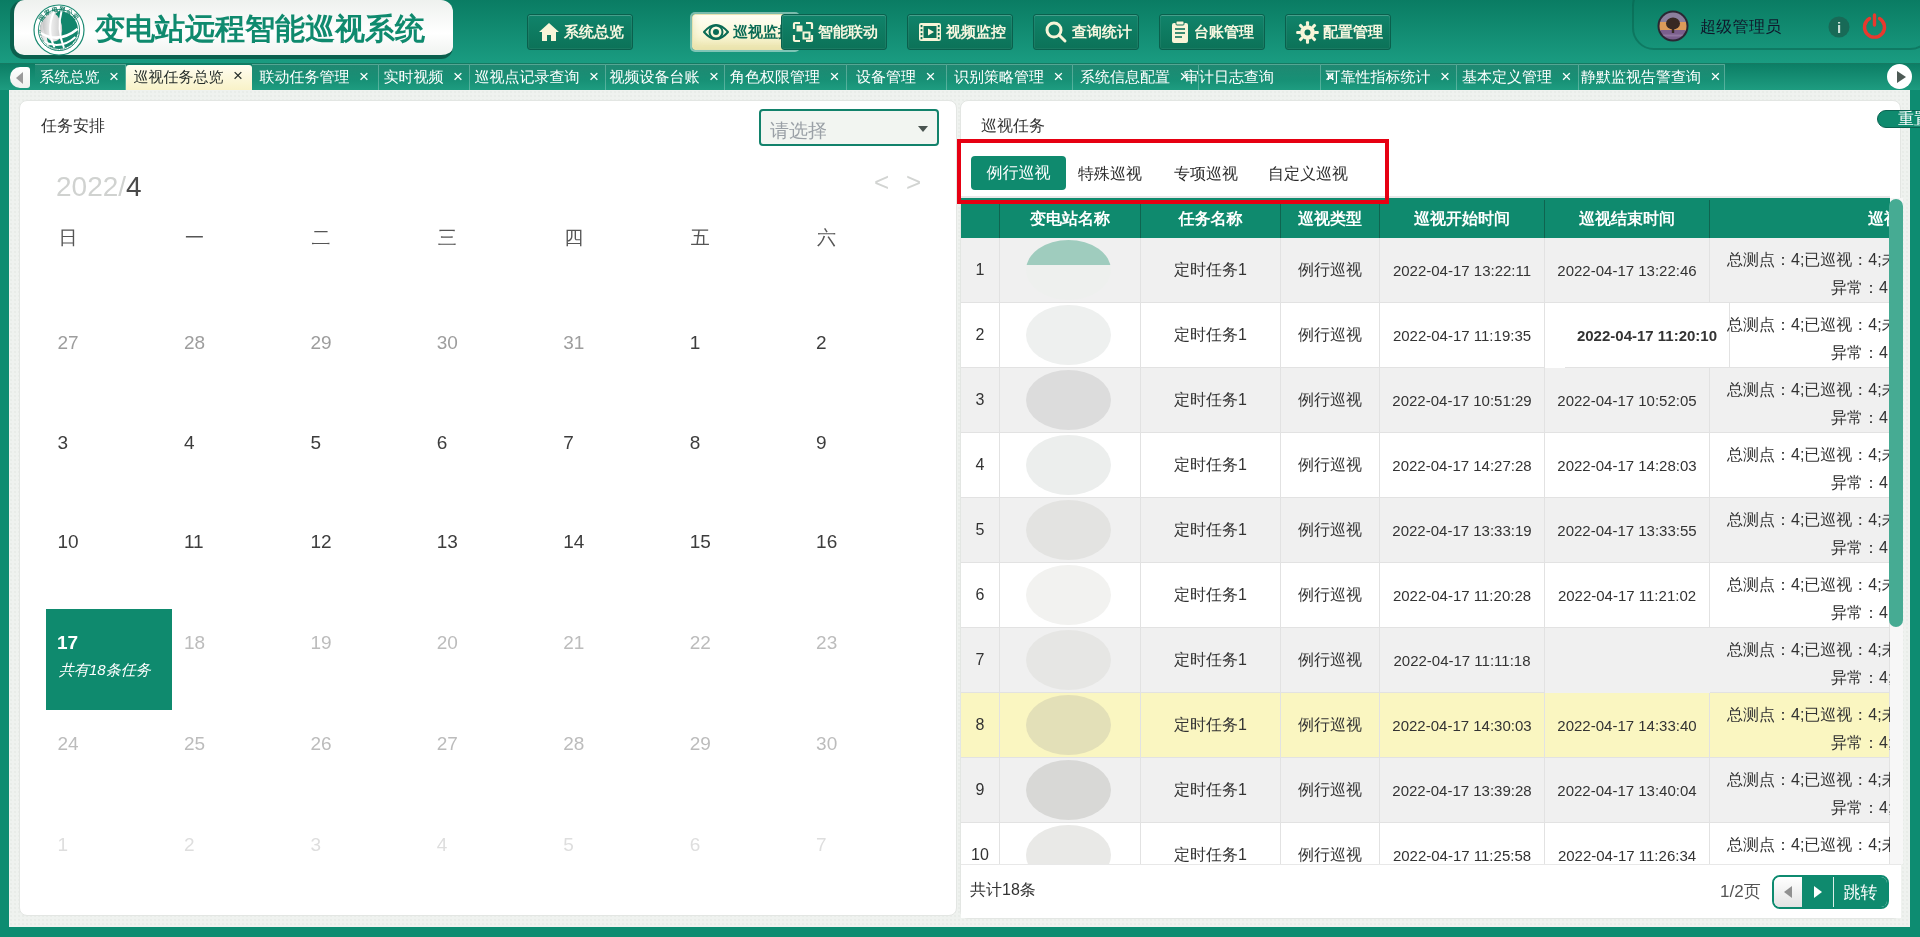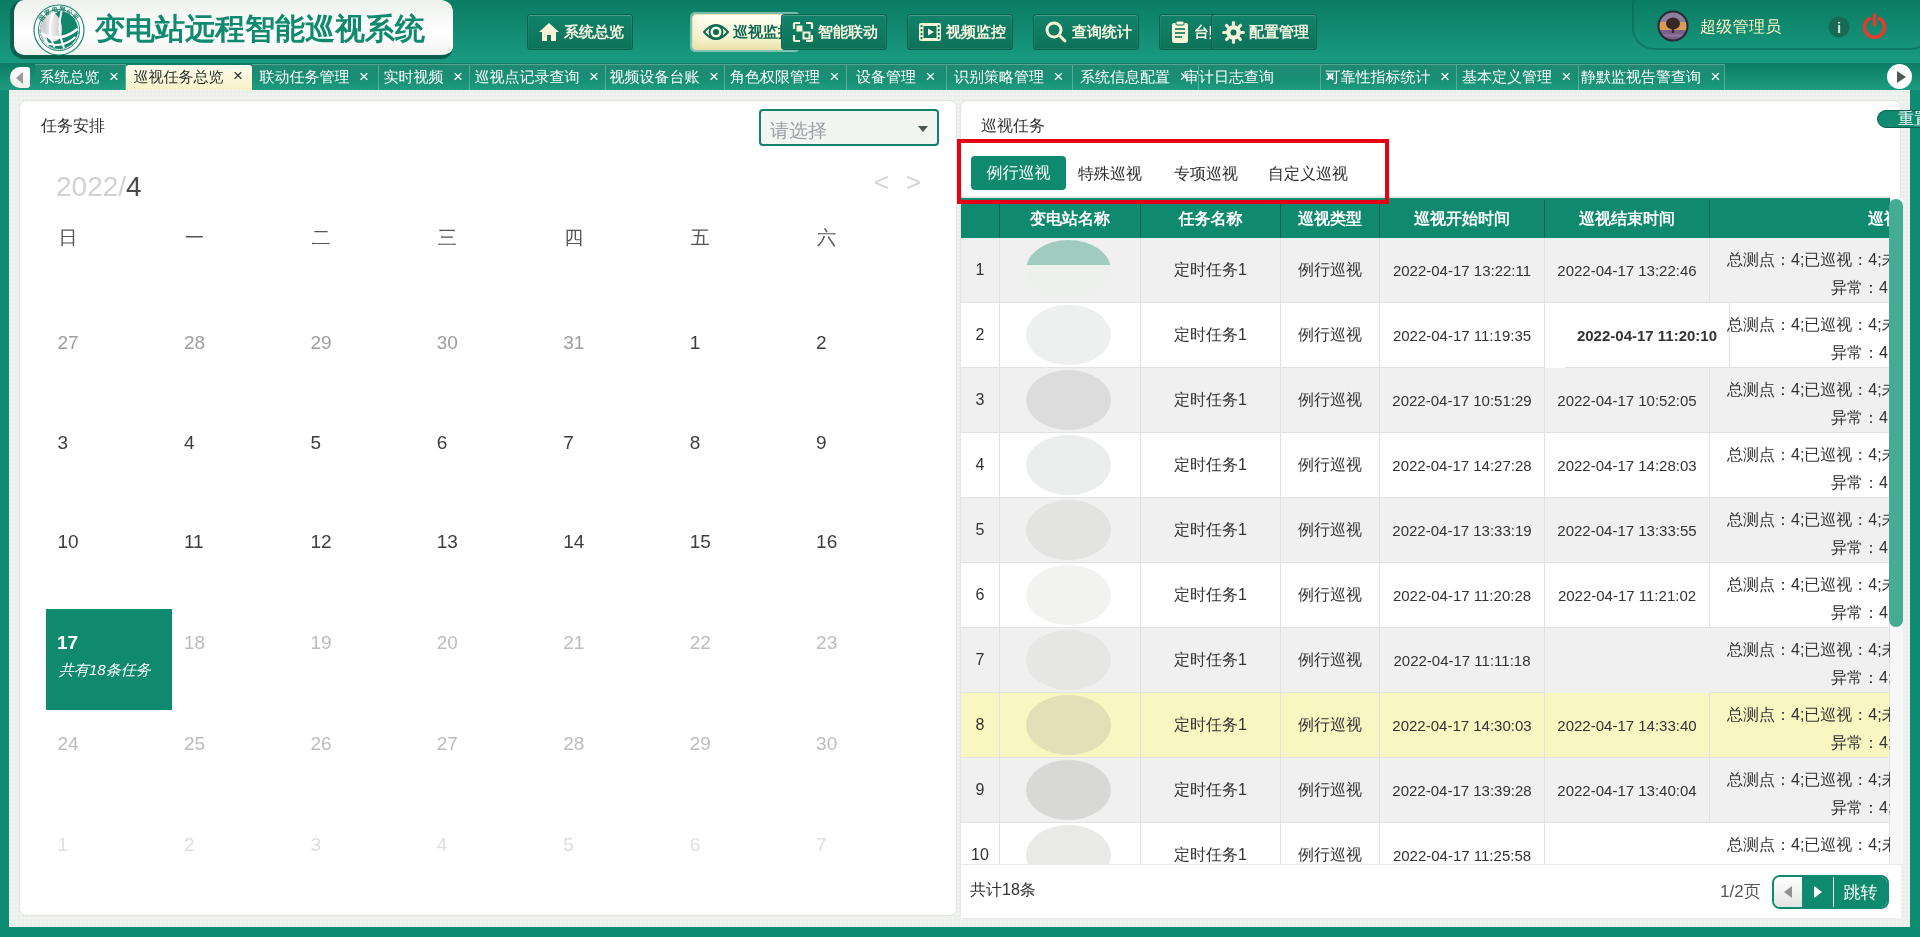--- a/index.html
+++ b/index.html
@@ -16,21 +16,21 @@
 #title{position:absolute;left:95px;top:9px;font-size:30px;font-weight:bold;color:#0f8a6e;white-space:nowrap;}
 .navbtn{position:absolute;top:14px;height:36px;width:106px;border-radius:3px;
  background:linear-gradient(180deg,#10836a,#0c7258);border:1px solid #0a604d;
  box-shadow:inset 0 1px 0 rgba(255,255,255,.18), inset 0 0 0 1px rgba(255,255,255,.06);
  color:#f7f6df;font-size:15px;font-weight:bold;display:flex;align-items:center;justify-content:flex-start;padding-left:10px;gap:4px;white-space:nowrap;}
 .navbtn svg{flex:0 0 auto;}
 .navbtn.active{background:linear-gradient(180deg,#fffef4,#f6f1c3);color:#0b6b55;
  border:1px solid #e7e2b0;box-shadow:0 0 0 2px rgba(255,255,255,.45), inset 0 -6px 8px rgba(215,205,135,.4);}
 #userbox{position:absolute;left:1632px;top:-16px;width:300px;height:66px;border-radius:22px;
  border:2px solid rgba(8,95,76,.5);}
-#uname{position:absolute;left:1700px;top:17px;color:#fef9c3;font-size:16px;letter-spacing:0.3px;}
+#uname{position:absolute;left:1700px;top:17px;color:#0f172a;font-size:16px;letter-spacing:0.3px;}
 
 #tabbar{position:absolute;left:0;top:63px;width:1920px;height:27px;
  background:linear-gradient(180deg,#0c7e65,#1e9c80);border-top:1px solid rgba(5,60,47,.35);box-sizing:border-box;}
 #tabstrip{position:absolute;left:0;top:64px;height:26px;}
 .tab{position:absolute;top:0;height:26px;display:flex;align-items:center;justify-content:center;font-size:15px;color:#ffffff;
  border-right:1px solid rgba(255,255,255,.25);border-top:1px solid rgba(255,255,255,.3);
  background:linear-gradient(180deg,rgba(255,255,255,.08),rgba(255,255,255,0) 60%);white-space:nowrap;box-sizing:border-box;}
 .tab .x{margin-left:8px;width:13px;font-size:17px;text-align:center;margin-top:-2px;}
 .tab.active{background:linear-gradient(180deg,#fffdf0,#f8f2c8);color:#262e2b;border-radius:3px 3px 0 0;border-right:none;border-top:none;height:24.5px;margin-top:1px;}
 #tb-left{position:absolute;left:10px;top:67px;width:20px;height:21px;border-radius:10px 3px 3px 10px;background:linear-gradient(180deg,#ffffff,#eef1ee);
@@ -187,21 +187,21 @@
       <div class="navbtn" style="left:1159px;">
         <svg width="20" height="24" viewBox="0 0 20 24">
           <rect x="2" y="3" width="16" height="20" rx="2" fill="#f8f5d8"></rect>
           <rect x="6" y="1" width="8" height="4" rx="1" fill="#f8f5d8" stroke="#0c7258" stroke-width="1"></rect>
           <line x1="5" y1="9" x2="15" y2="9" stroke="#0c7258" stroke-width="1.6"></line>
           <line x1="5" y1="13" x2="15" y2="13" stroke="#0c7258" stroke-width="1.6"></line>
           <line x1="5" y1="17" x2="12" y2="17" stroke="#0c7258" stroke-width="1.6"></line>
         </svg>
         <span>台账管理</span>
       </div>
-      <div class="navbtn" style="left:1211px;">
+      <div class="navbtn" style="left:1285px;">
         <svg width="23" height="23" viewBox="0 0 24 24">
           <rect x="10.4" y="0.2" width="3.2" height="5" rx="1" fill="#f8f5d8" transform="rotate(0 12 12)"></rect>
           <rect x="10.4" y="0.2" width="3.2" height="5" rx="1" fill="#f8f5d8" transform="rotate(45 12 12)"></rect>
           <rect x="10.4" y="0.2" width="3.2" height="5" rx="1" fill="#f8f5d8" transform="rotate(90 12 12)"></rect>
           <rect x="10.4" y="0.2" width="3.2" height="5" rx="1" fill="#f8f5d8" transform="rotate(135 12 12)"></rect>
           <rect x="10.4" y="0.2" width="3.2" height="5" rx="1" fill="#f8f5d8" transform="rotate(180 12 12)"></rect>
           <rect x="10.4" y="0.2" width="3.2" height="5" rx="1" fill="#f8f5d8" transform="rotate(225 12 12)"></rect>
           <rect x="10.4" y="0.2" width="3.2" height="5" rx="1" fill="#f8f5d8" transform="rotate(270 12 12)"></rect>
           <rect x="10.4" y="0.2" width="3.2" height="5" rx="1" fill="#f8f5d8" transform="rotate(315 12 12)"></rect>
           <circle cx="12" cy="12" r="7.6" fill="#f8f5d8"></circle>
@@ -491,20 +491,21 @@
         <div class="res1">总测点：4;已巡视：4;未巡视</div>
         <div class="res2">异常：4;未确</div>
         <div class="blob" style="left:65px;top:2px;width:85px;height:60px;background:#d8d8d6;"></div>
       </div>
       <div class="row r-even" style="top:627px;">
         <div class="cell rn" style="left:0px;width:39px;">10</div>
         <div class="cell" style="left:39px;width:141px;"></div>
         <div class="cell" style="left:180px;width:140px;">定时任务1</div>
         <div class="cell" style="left:320px;width:99px;">例行巡视</div>
         <div class="cell dt" style="left:419px;width:165px;">2022-04-17 11:25:58</div>
+        <div class="cell dt" style="left:584px;width:165px;">2022-04-17 11:26:34</div>
         <div class="cell" style="left:749px;width:180px;"></div>
         <div class="res1">总测点：4;已巡视：4;未巡视</div>
         <div class="res2">异常：4;未确</div>
         <div class="blob" style="left:65px;top:2px;width:85px;height:60px;background:#e9e9e7;"></div>
       </div>
     </div>
   <div id="sbtrack"></div>
   <div id="sbthumb"></div>
   <div id="botbar"></div>
   <div id="total">共计18条</div>

